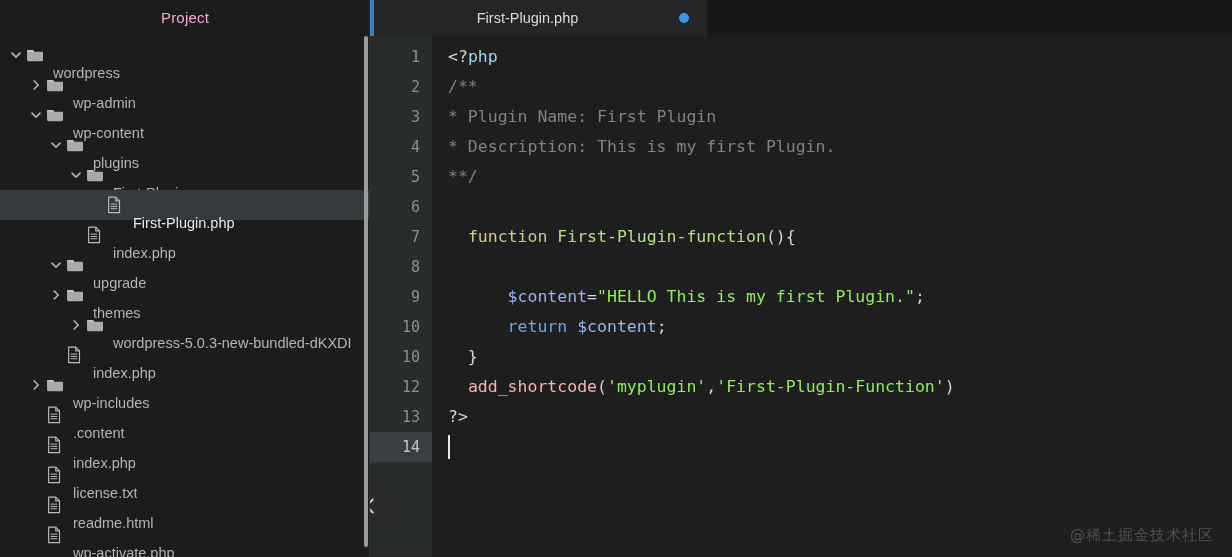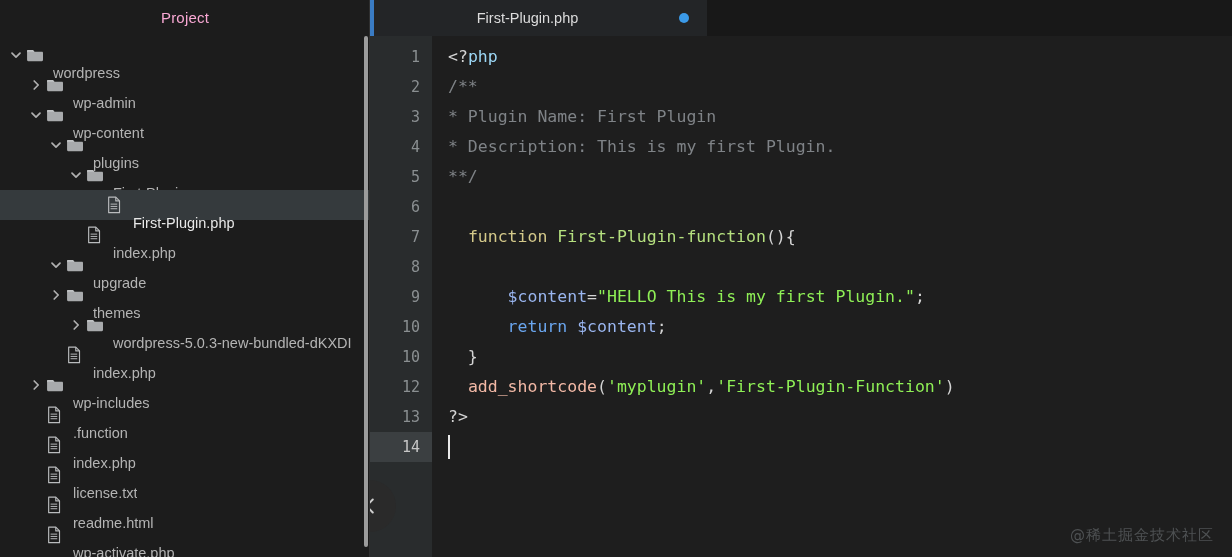--- a/index.html
+++ b/index.html
@@ -378,21 +378,21 @@
           <span class="chev empty"></span>
           <span class="ficon">
             <svg viewBox="0 0 18 20" width="16" height="18">
               <path d="M3 1.2 H11 L15.2 5.4 V18.6 H3 Z" fill="none" stroke="#b9bbbd" stroke-width="1.3" stroke-linejoin="round"></path>
               <path d="M11 1.2 V5.4 H15.2" fill="none" stroke="#b9bbbd" stroke-width="1.3" stroke-linejoin="round"></path>
               <path d="M5.6 9 H12.2" stroke="#b9bbbd" stroke-width="1.1" stroke-linecap="round"></path>
               <path d="M5.6 11.6 H12.2" stroke="#b9bbbd" stroke-width="1.1" stroke-linecap="round"></path>
               <path d="M5.6 14.2 H12.2" stroke="#b9bbbd" stroke-width="1.1" stroke-linecap="round"></path>
             </svg>
           </span>
-          <span class="tlabel">.function</span>
+          <span class="tlabel">.content</span>
         </div>
         <div class="tree-row">
           <span style="display: inline-block; flex: 0 0 28px; width: 28px;"></span>
           <span class="chev empty"></span>
           <span class="ficon">
             <svg viewBox="0 0 18 20" width="16" height="18">
               <path d="M3 1.2 H11 L15.2 5.4 V18.6 H3 Z" fill="none" stroke="#b9bbbd" stroke-width="1.3" stroke-linejoin="round"></path>
               <path d="M11 1.2 V5.4 H15.2" fill="none" stroke="#b9bbbd" stroke-width="1.3" stroke-linejoin="round"></path>
               <path d="M5.6 9 H12.2" stroke="#b9bbbd" stroke-width="1.1" stroke-linecap="round"></path>
               <path d="M5.6 11.6 H12.2" stroke="#b9bbbd" stroke-width="1.1" stroke-linecap="round"></path>

